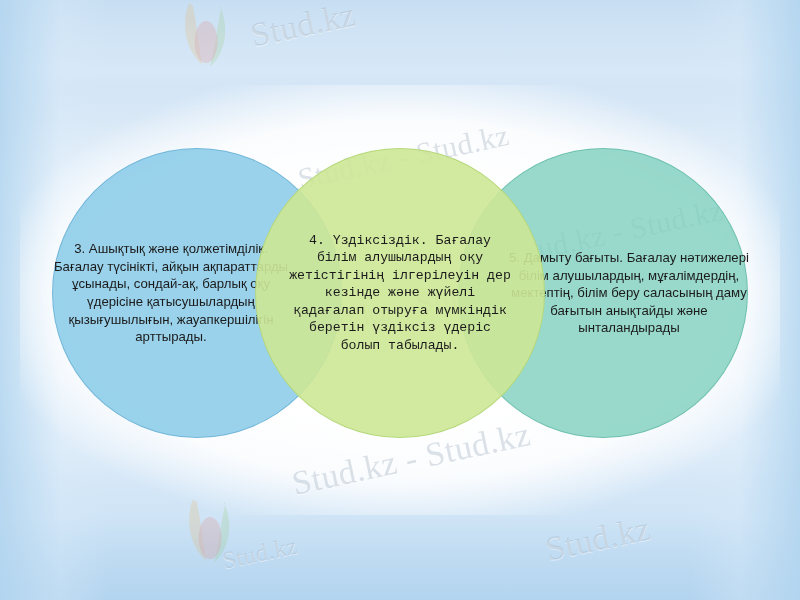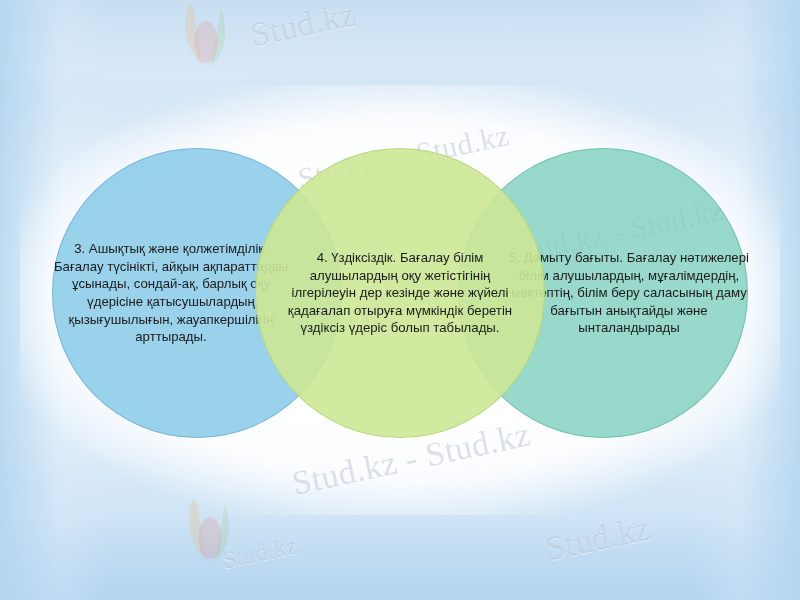--- a/index.html
+++ b/index.html
@@ -143,21 +143,21 @@
     top: 148px;
     width: 290px;
     height: 290px;
     background: rgba(205, 231, 150, 0.90);
     border: 1px solid rgba(180,215,120,0.95);
     z-index: 4;
   }
 
   #circle-left .txt  { position: relative; left: -26px; }
   #circle-right .txt { position: relative; left: 26px; }
-  #circle-center .txt { width: 78%; }
+  #circle-center .txt { width: 78%; font-family: Liberation Mono, monospace; }
 </style>
 </head>
 <body>
 
 <div id="slide">
 
   <div class="bg-base"></div>
   <div class="bg-top-band"></div>
   <div class="bg-bottom-band"></div>
   <div class="bg-side-left"></div>

